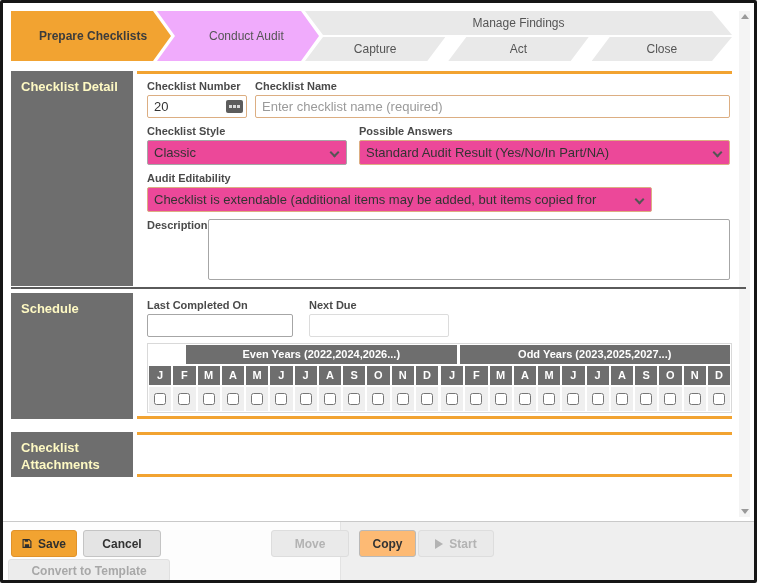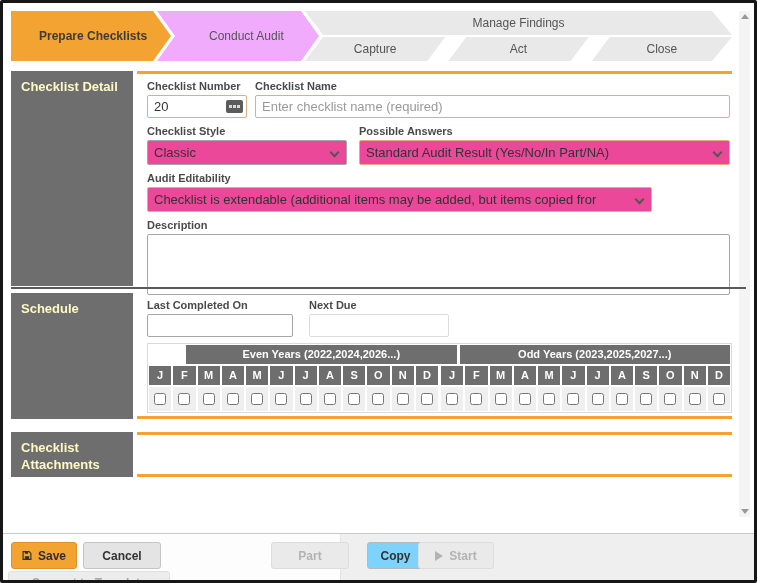--- a/index.html
+++ b/index.html
@@ -132,36 +132,36 @@
     text-align:center; padding:3px 0; height:19px;
   }
   .ccell {
     flex:1; background:#efefef; height:24px;
     display:flex; align-items:center; justify-content:center;
   }
   .ccell input { width:12px; height:12px; accent-color:#fff; }
 
   
   .footer {
-    position:absolute; left:0; right:0; bottom:0; height:47px;
+    position:absolute; left:0; right:0; bottom:0; height:59px;
     background:#efefef; border-top:1px solid #c9c9c9;
   }
   .footer .left-panel { position:absolute; left:0; top:0; width:338px; height:63px; background:#fdfdfd; border-right:1px solid #e3e3e3; }
   .btn {
     position:absolute; height:27px; border:1px solid #c4c4c4; border-radius:3px;
     background:#e4e4e4; color:#333; font-family:"Liberation Sans",sans-serif;
     font-size:12px; font-weight:bold; display:flex; align-items:center; justify-content:center; gap:6px;
     cursor:pointer; padding:0 10px;
   }
   .btn.disabled { background:#eaeaea; border-color:#ddd; color:#b3b3b3; cursor:default; }
   .btn-save { left:8px; top:8px; width:66px; background:#f2a331; border-color:#e0922a; color:#2f2f2f; }
   .btn-cancel { left:80px; top:8px; width:78px; }
   .btn-convert { left:5px; top:37px; width:162px; height:23px; background:#ececec; border-color:#e0e0e0; color:#a8a8a8; }
   .btn-move { left:268px; top:8px; width:78px; }
-  .btn-copy { left:364px; top:8px; width:57px; background:#7dd3fc; border-color:#b9b9b9; }
+  .btn-copy { left:356px; top:8px; width:57px; background:#fdba74; border-color:#b9b9b9; }
   .btn-start { left:415px; top:8px; width:76px; }
   .btn-download { right:5px; top:8px; width:92px; }
   .play-tri { width:0; height:0; border-top:5px solid transparent; border-bottom:5px solid transparent; border-left:8px solid #b3b3b3; }
   .icon-svg { display:block; }
 </style>
 </head>
 <body>
 
 <div class="app">
 
@@ -237,21 +237,21 @@
       </div>
       <div class="row" style="flex-direction:column;">
         <span class="f-label">Audit Editability</span>
         <div class="selwrap tan editability">
           <select>
               <option>Checklist is extendable (additional items may be added, but items copied fror</option>
             </select>
           <span class="chev"></span>
         </div>
       </div>
-      <div class="row" style="flex-direction:column;margin-bottom:0;">
+      <div class="row" style="margin-bottom:0;">
         <span class="f-label">Description</span>
         <textarea style=""></textarea>
       </div>
     </div>
   </div>
 
   <div class="divider"></div>
 
   <div class="section sec-schedule">
     <div class="side-label">Schedule</div>
@@ -402,21 +402,21 @@
 
     <button class="btn btn-cancel">
       <span>Cancel</span>
     </button>
 
     <button class="btn btn-convert">
       <span>Convert to Template</span>
     </button>
 
     <button class="btn btn-move disabled">
-      <span>Part</span>
+      <span>Move</span>
     </button>
 
     <button class="btn btn-copy">
       <span>Copy</span>
     </button>
 
     <button class="btn btn-start disabled">
       <span class="play-tri"></span>
       <span>Start</span>
     </button>

